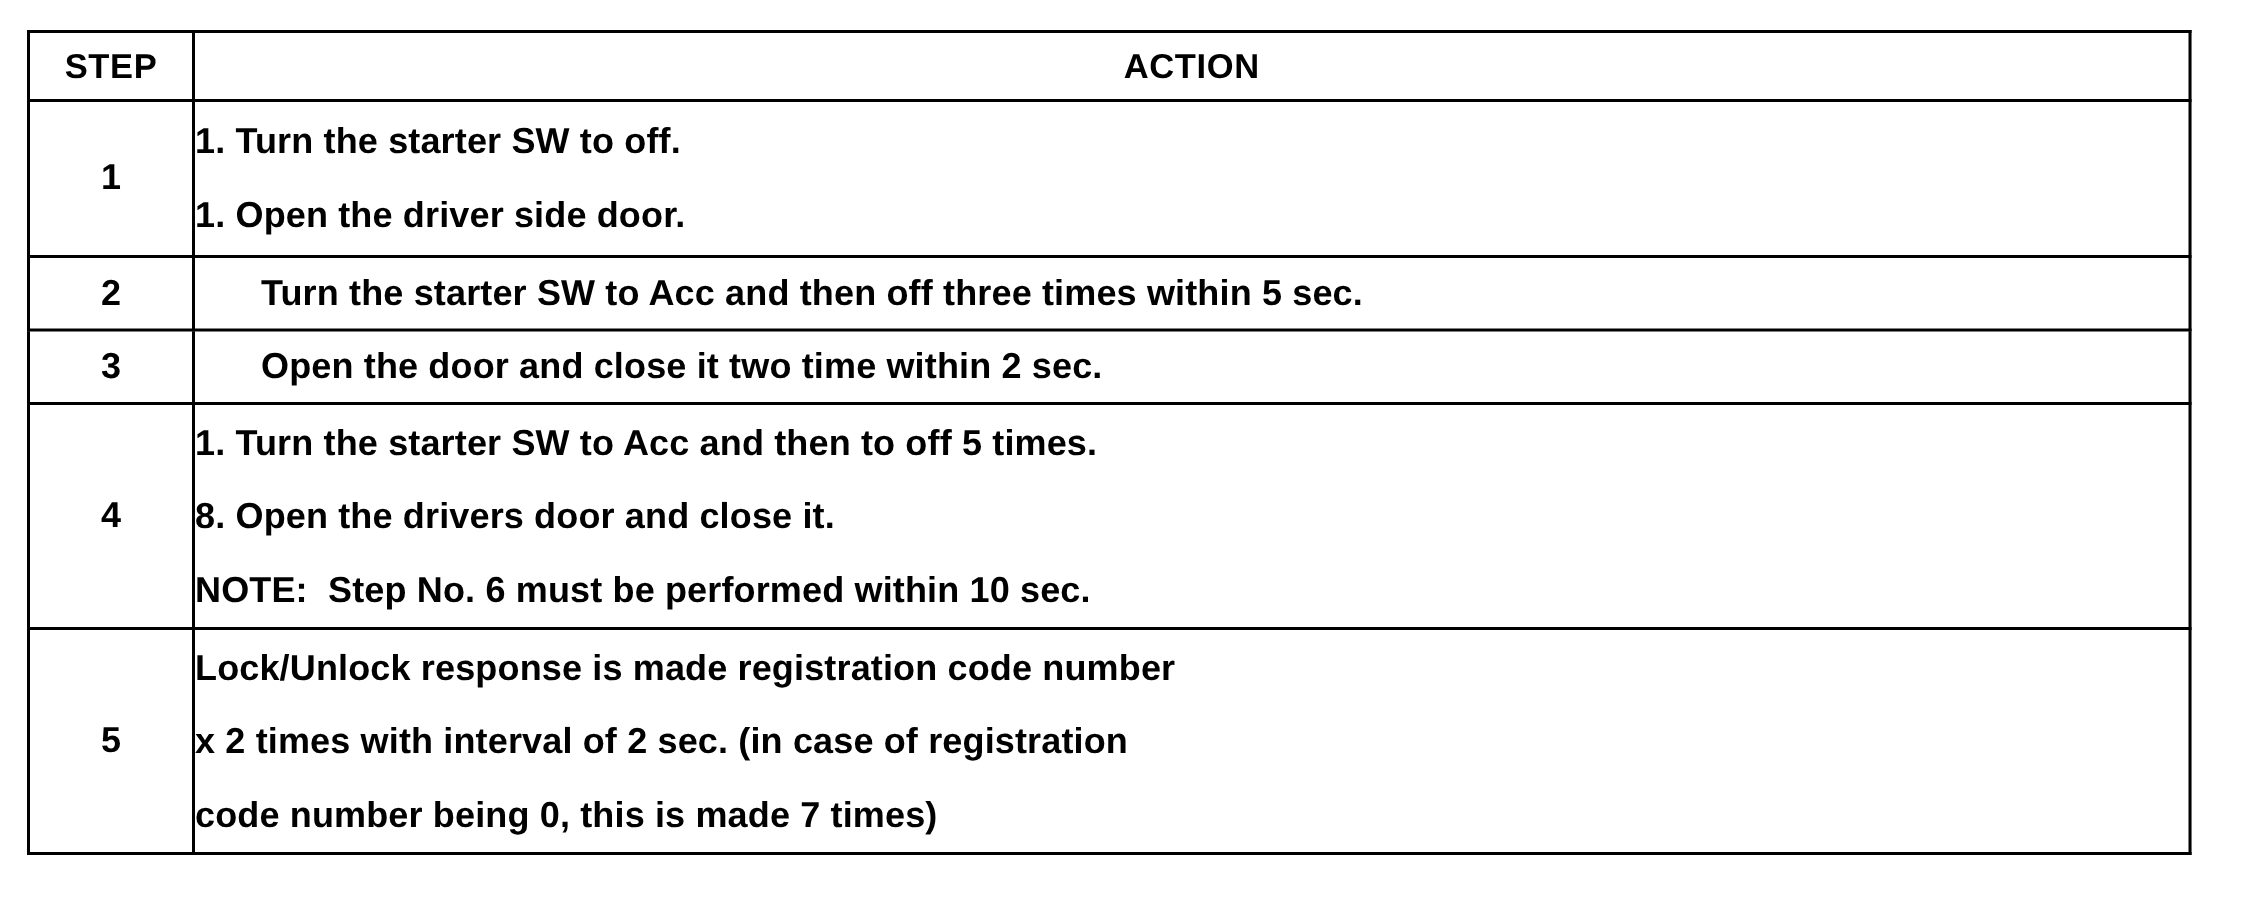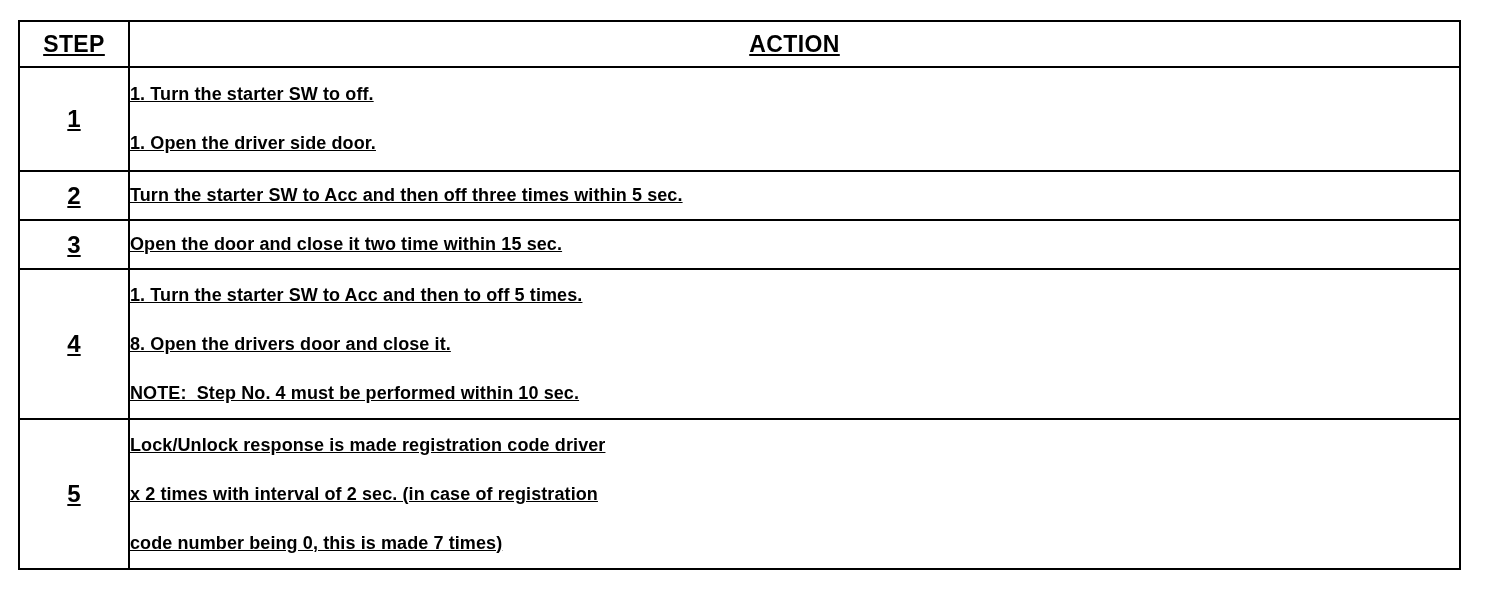--- a/index.html
+++ b/index.html
@@ -23,21 +23,20 @@
   }
 
   .procedure-table {
     position: absolute;
     left: 18px;
     top: 20px;
     width: 1443px;
     border-collapse: collapse;
     table-layout: fixed;
     background: #f0abfc;
-    text-decoration: underline;
   }
 
   .procedure-table td,
   .procedure-table th {
     border: 2px solid #000000;
     background: #ffffff;
     padding: 0;
     vertical-align: middle;
   }
 
@@ -73,31 +72,32 @@
     padding: 0 0 0 15px;
     vertical-align: middle;
   }
 
   .action-lines {
     display: block;
   }
 
   .action-line {
     display: block;
-    font-size: 18px;
+    font-size: 24px;
     font-weight: bold;
     color: #000000;
     line-height: 49px;
     white-space: pre;
     letter-spacing: 0.1px;
   }
 
   
   tr.row-single .action-line {
     line-height: 47px;
+    margin-left: 44px;
   }
   tr.row-single .cell-action,
   tr.row-single .cell-step {
     height: 47px;
   }
 
   tr.row-multi-2 .cell-action,
   tr.row-multi-2 .cell-step {
     height: 102px;
   }
@@ -141,41 +141,41 @@
           <span class="action-lines">
             <span class="action-line">Turn the starter SW to Acc and then off three times within 5 sec.</span>
           </span>
         </td>
       </tr>
 
       <tr class="row-single">
         <td class="cell-step">3</td>
         <td class="cell-action">
           <span class="action-lines">
-            <span class="action-line">Open the door and close it two time within 15 sec.</span>
+            <span class="action-line">Open the door and close it two time within 2 sec.</span>
           </span>
         </td>
       </tr>
 
       <tr class="row-multi-3">
         <td class="cell-step">4</td>
         <td class="cell-action">
           <span class="action-lines">
             <span class="action-line">1. Turn the starter SW to Acc and then to off 5 times.</span>
             <span class="action-line">8. Open the drivers door and close it.</span>
-            <span class="action-line">NOTE:  Step No. 4 must be performed within 10 sec.</span>
+            <span class="action-line">NOTE:  Step No. 6 must be performed within 10 sec.</span>
           </span>
         </td>
       </tr>
 
       <tr class="row-multi-3">
         <td class="cell-step">5</td>
         <td class="cell-action">
           <span class="action-lines">
-            <span class="action-line">Lock/Unlock response is made registration code driver</span>
+            <span class="action-line">Lock/Unlock response is made registration code number</span>
             <span class="action-line">x 2 times with interval of 2 sec. (in case of registration</span>
             <span class="action-line">code number being 0, this is made 7 times)</span>
           </span>
         </td>
       </tr>
 
     </tbody>
   </table>
 
 </div>

